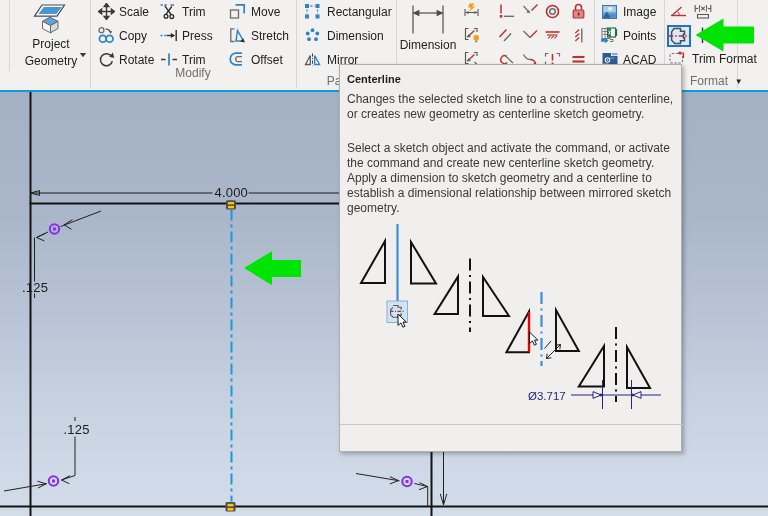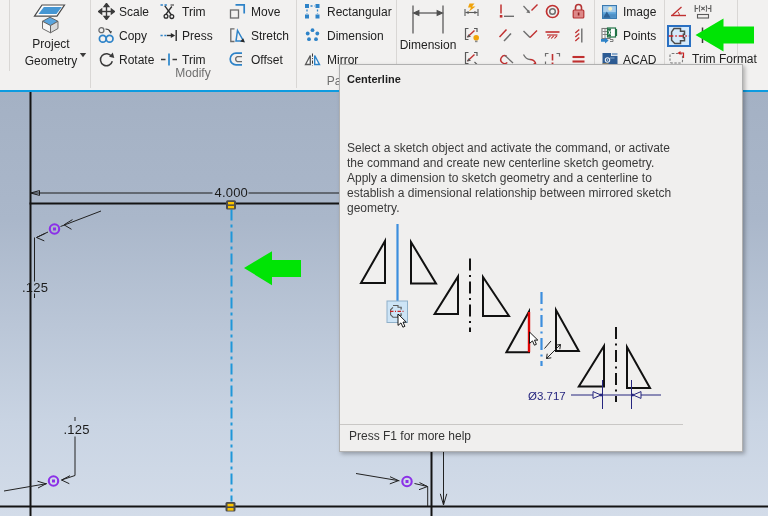--- a/index.html
+++ b/index.html
@@ -7,21 +7,21 @@
 body{font-family:"Liberation Sans",sans-serif;position:relative;background:#f2f1f0}
 #page{position:absolute;left:0;top:0;width:768px;height:516px;overflow:hidden}
 #ribbon{position:absolute;left:0;top:0;width:768px;height:90px;background:#f2f1f0;z-index:2}
 #blueline{position:absolute;left:0;top:90px;width:768px;height:2px;background:#0d9be0;z-index:2}
 #canvasbg{position:absolute;left:0;top:92px;width:768px;height:424px;background:linear-gradient(180deg,#a4b1c4 0%,#aab7ca 30%,#bac6d7 55%,#c9d4e3 78%,#d3dce9 100%);z-index:1}
 .sep{position:absolute;top:0;width:1px;height:88px;background:#d9d7d5;z-index:2}
 .lbl{position:absolute;font-size:12px;color:#222;white-space:nowrap;z-index:3;line-height:14px}
 .plbl{position:absolute;font-size:12px;color:#6e6e6e;white-space:nowrap;z-index:3;line-height:14px}
 .ic{position:absolute;z-index:3}
 #csvg{position:absolute;left:0;top:0;width:768px;height:516px;z-index:1}
-#tooltip{position:absolute;left:339px;top:64px;width:404px;height:388px;background:#f0efee;border:1px solid #b0b0b0;box-shadow:2px 2px 4px rgba(0,0,0,0.28);z-index:5}
+#tooltip{position:absolute;left:339px;top:64px;width:343px;height:388px;background:#f0efee;border:1px solid #b0b0b0;box-shadow:2px 2px 4px rgba(0,0,0,0.28);z-index:5}
 #tooltip .tt{position:absolute;left:7px;top:8px;font-size:11px;font-weight:bold;color:#1e1e1e}
 #tooltip p{position:absolute;left:7px;font-size:12px;line-height:15px;color:#3a3a3a;width:336px}
 #ttsvg{position:absolute;left:0;top:0;width:341px;height:386px}
 #pressf1{position:absolute;left:9px;top:364px;font-size:12px;color:#333}
 #ttsep{position:absolute;left:0;top:359px;width:343px;height:1px;background:#c9c7c5}
 </style>
 </head>
 <body>
 <div id="page">
 <div id="canvasbg"></div>
@@ -359,20 +359,21 @@
       <polygon points="8.5,3 11.5,1 11.5,5" fill="#cc2222"></polygon>
       <line x1="3" y1="15.5" x2="14" y2="15.5" stroke="#cc2222" stroke-width="1.3" stroke-dasharray="3 1.5 1 1.5"></line>
     </svg>
 <svg class="ic" style="left:692px;top:16px;width:66px;height:38px" viewBox="0 0 66 38">
       <line x1="10.5" y1="11.5" x2="10.5" y2="27" stroke="#3a3a3a" stroke-width="1.5"></line>
       <polygon points="3.5,19 31.5,2.5 31.5,10.5 62,10.5 62,27.5 31.5,27.5 31.5,35.5" fill="#00e405"></polygon>
     </svg>
 
 <div id="tooltip">
 <div class="tt">Centerline</div>
+<p style="top:27px">Changes the selected sketch line to a construction centerline,<br>or creates new geometry as centerline sketch geometry.</p>
 <p style="top:76px">Select a sketch object and activate the command, or activate<br>the command and create new centerline sketch geometry.<br>Apply a dimension to sketch geometry and a centerline to<br>establish a dimensional relationship between mirrored sketch<br>geometry.</p>
 <svg id="ttsvg" viewBox="0 0 341 386">
 <line x1="57.5" y1="159" x2="57.5" y2="236" stroke="#3c8ede" stroke-width="2.2"></line>
 <g fill="none" stroke="#111" stroke-width="2">
 <polygon points="21,218 45,176 45,218"></polygon>
 <polygon points="71,177 71,218.5 96,218.5"></polygon>
 <polygon points="94.6,249 118,211.6 118,249"></polygon>
 <polygon points="143,212 143,251 169,251"></polygon>
 <polygon points="166.4,287.2 189,246.6 189,287.2"></polygon>
 <polygon points="216,245 216,286 238.8,286"></polygon>
@@ -405,15 +406,14 @@
 <line x1="262.5" y1="330" x2="291.5" y2="330"></line>
 <line x1="301" y1="330" x2="321" y2="330"></line>
 <path d="M261,330 L253,326.6 M261,330 L253,333.4 M253,326.6 V333.4"></path>
 <path d="M293,330 L301,326.6 M293,330 L301,333.4 M301,326.6 V333.4"></path>
 </g>
 <rect x="259.8" y="328.7" width="2.6" height="2.6" fill="#26267f"></rect>
 <rect x="291" y="328.7" width="2.6" height="2.6" fill="#26267f"></rect>
 <text x="188" y="334.5" font-family="Liberation Sans,sans-serif" font-size="11.5" fill="#26267f">Ø3.717</text>
 </svg>
 <div id="ttsep"></div>
-<div id="pressf1">Press F1 for more help</div>
 </div>
 </div>
 
 </body></html>

